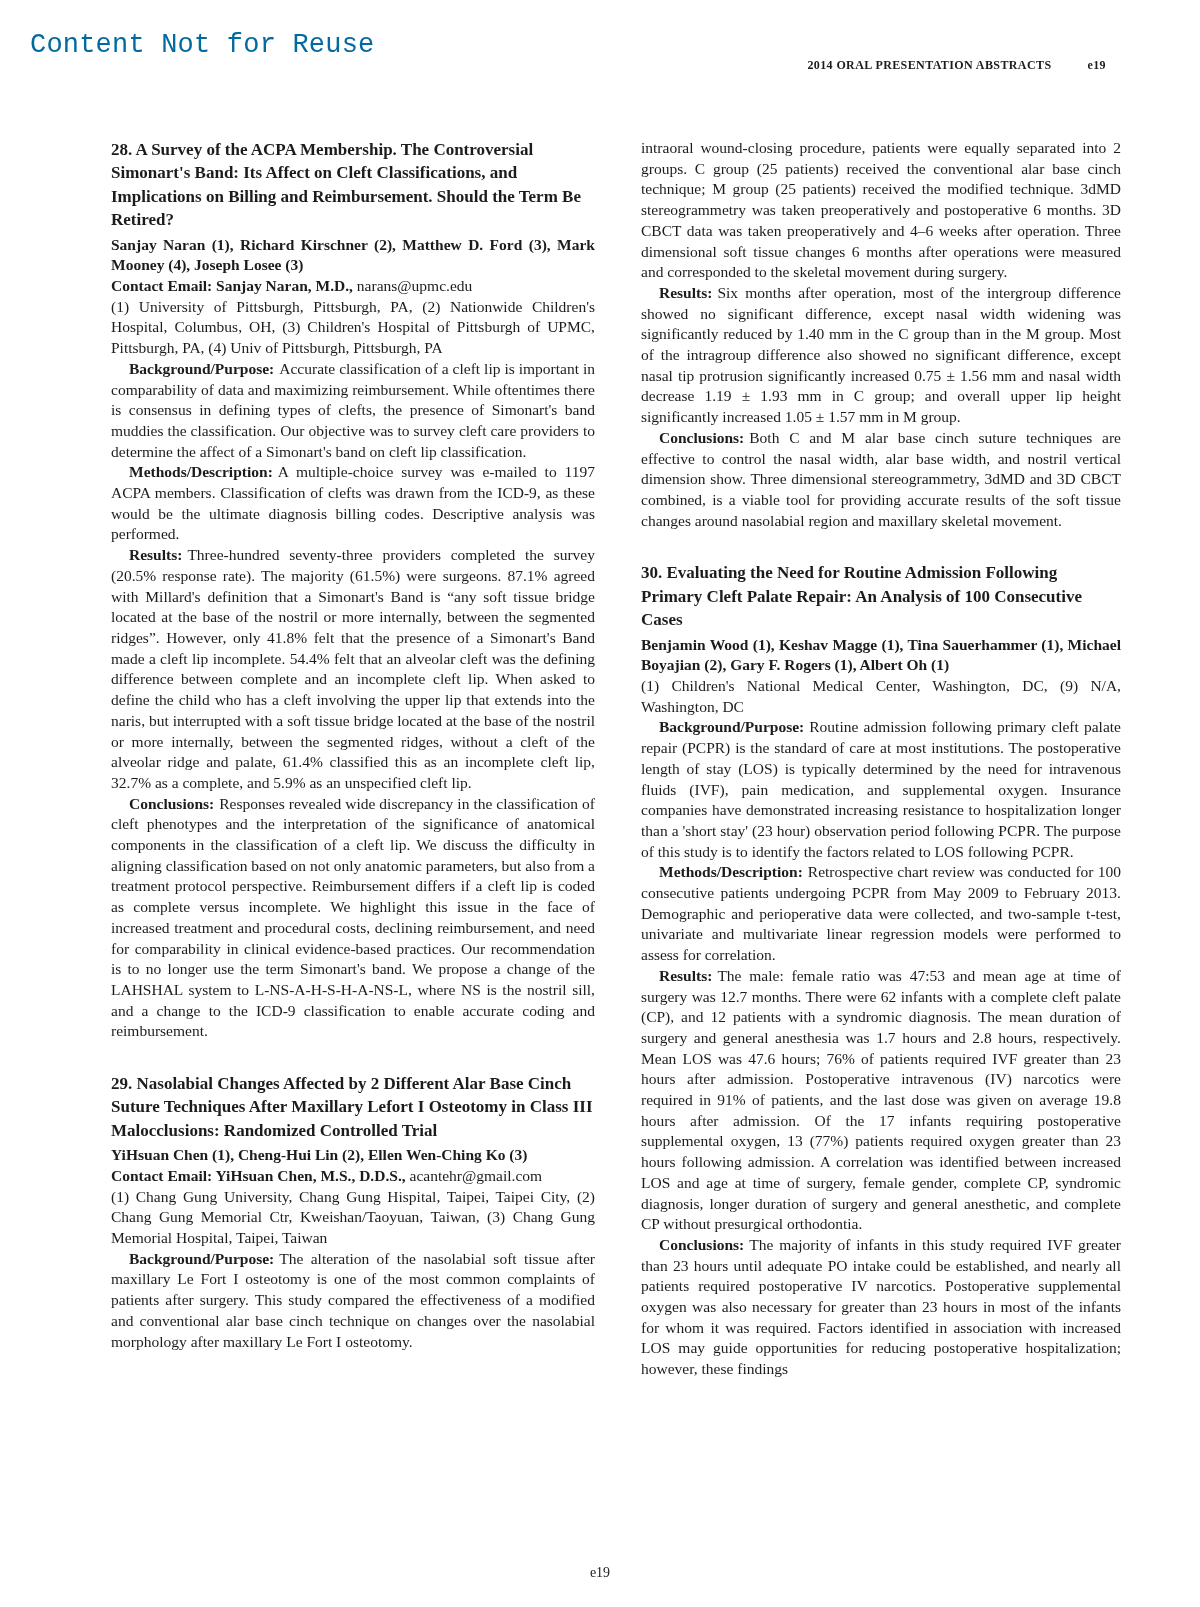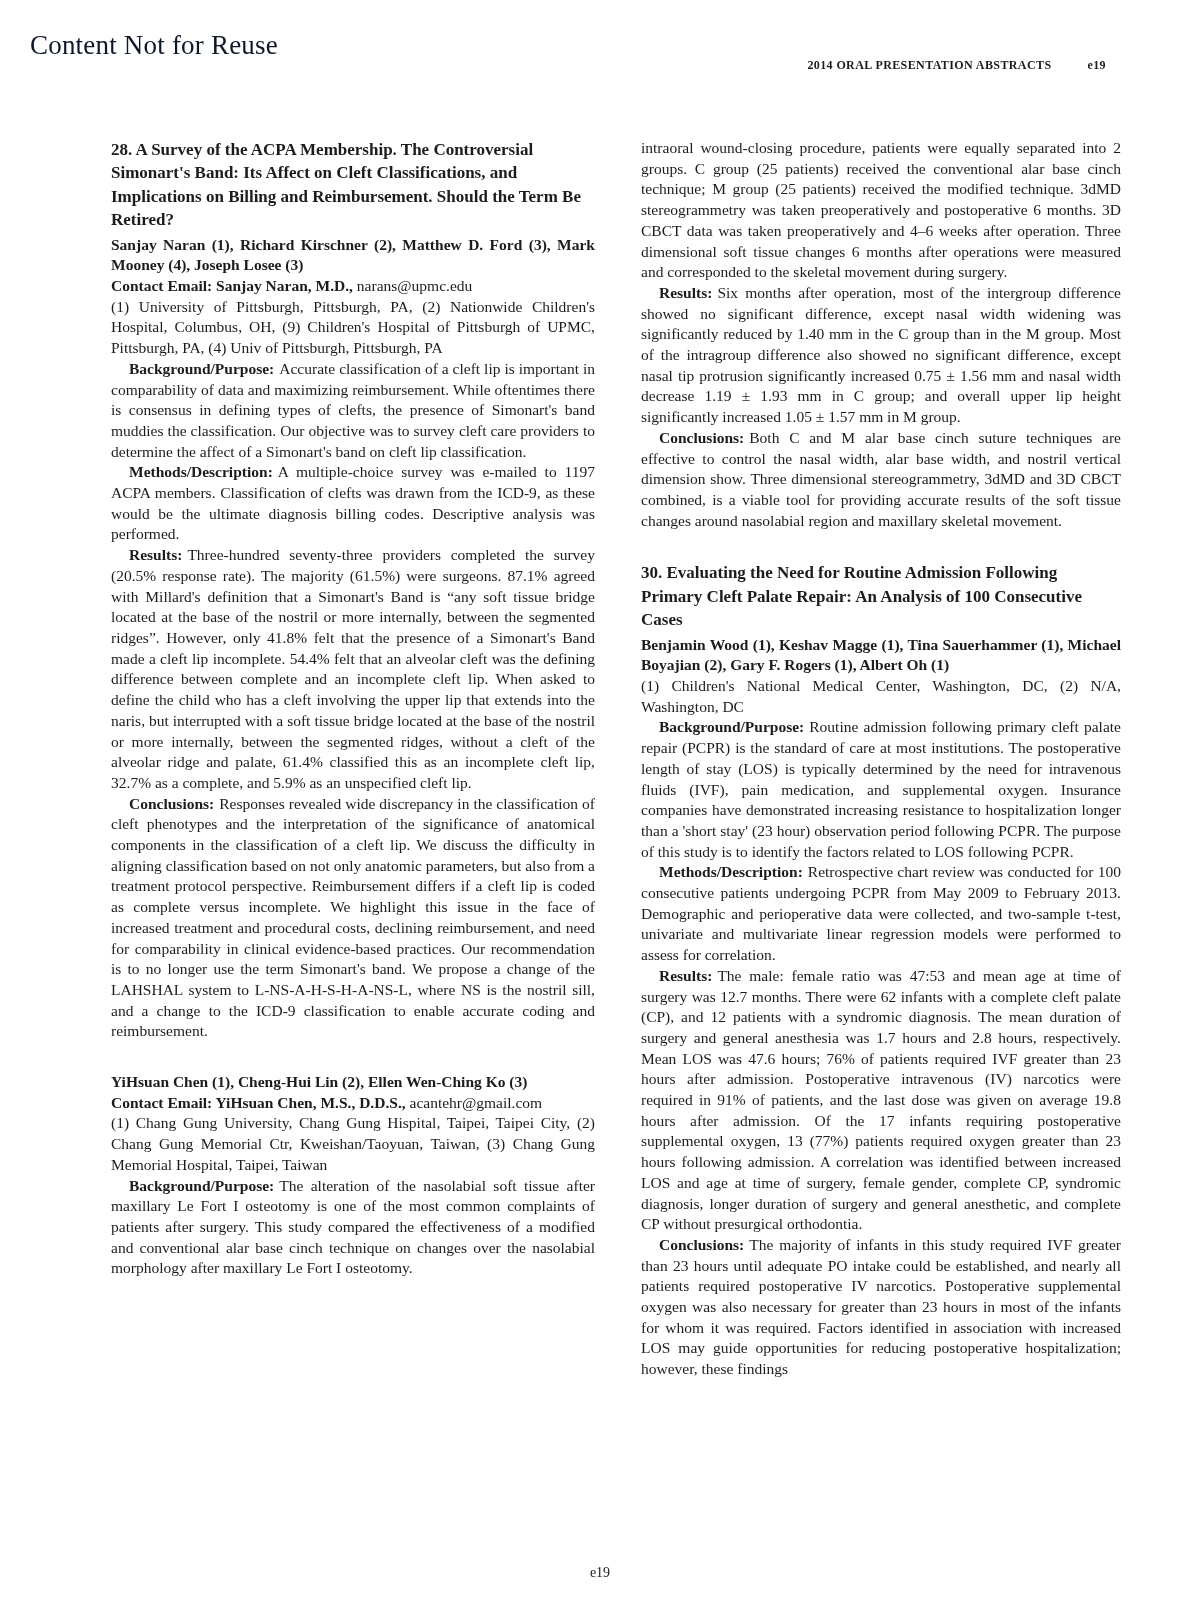--- a/index.html
+++ b/index.html
@@ -9,23 +9,23 @@
     background: #ffffff;
     font-family: "Liberation Serif", serif;
     color: #1c1c1c;
     position: relative;
     overflow: hidden;
   }
   .watermark {
     position: absolute;
     top: 30px;
     left: 30px;
-    font-family: Liberation Serif, serif;
+    font-family: Liberation Mono, monospace;
     font-size: 27px;
-    color: #0f172a;
+    color: #0369a1;
     letter-spacing: 0.2px;
   }
   .running-head {
     position: absolute;
     top: 58px;
     right: 94px;
     font-size: 12px;
     font-weight: bold;
     letter-spacing: 0.4px;
   }
@@ -80,48 +80,49 @@
   </div>
 
   <div class="columns">
 
     <div class="col">
 
       <section class="abstract">
         <h2 class="abs-title">28. A Survey of the ACPA Membership. The Controversial Simonart's Band: Its Affect on Cleft Classifications, and Implications on Billing and Reimbursement. Should the Term Be Retired?</h2>
         <p class="authors">Sanjay Naran (1), Richard Kirschner (2), Matthew D. Ford (3), Mark Mooney (4), Joseph Losee (3)</p>
         <p class="contact"><b>Contact Email: Sanjay Naran, M.D.,</b><span> narans@upmc.edu</span></p>
-        <p class="affil">(1) University of Pittsburgh, Pittsburgh, PA, (2) Nationwide Children's Hospital, Columbus, OH, (9) Children's Hospital of Pittsburgh of UPMC, Pittsburgh, PA, (4) Univ of Pittsburgh, Pittsburgh, PA</p>
+        <p class="affil">(1) University of Pittsburgh, Pittsburgh, PA, (2) Nationwide Children's Hospital, Columbus, OH, (3) Children's Hospital of Pittsburgh of UPMC, Pittsburgh, PA, (4) Univ of Pittsburgh, Pittsburgh, PA</p>
         <p class="sec"><b class="sec-label">Background/Purpose:</b><span>Accurate classification of a cleft lip is important in comparability of data and maximizing reimbursement. While oftentimes there is consensus in defining types of clefts, the presence of Simonart's band muddies the classification. Our objective was to survey cleft care providers to determine the affect of a Simonart's band on cleft lip classification.</span></p>
         <p class="sec"><b class="sec-label">Methods/Description:</b><span>A multiple-choice survey was e-mailed to 1197 ACPA members. Classification of clefts was drawn from the ICD-9, as these would be the ultimate diagnosis billing codes. Descriptive analysis was performed.</span></p>
         <p class="sec"><b class="sec-label">Results:</b><span>Three-hundred seventy-three providers completed the survey (20.5% response rate). The majority (61.5%) were surgeons. 87.1% agreed with Millard's definition that a Simonart's Band is “any soft tissue bridge located at the base of the nostril or more internally, between the segmented ridges”. However, only 41.8% felt that the presence of a Simonart's Band made a cleft lip incomplete. 54.4% felt that an alveolar cleft was the defining difference between complete and an incomplete cleft lip. When asked to define the child who has a cleft involving the upper lip that extends into the naris, but interrupted with a soft tissue bridge located at the base of the nostril or more internally, between the segmented ridges, without a cleft of the alveolar ridge and palate, 61.4% classified this as an incomplete cleft lip, 32.7% as a complete, and 5.9% as an unspecified cleft lip.</span></p>
         <p class="sec"><b class="sec-label">Conclusions:</b><span>Responses revealed wide discrepancy in the classification of cleft phenotypes and the interpretation of the significance of anatomical components in the classification of a cleft lip. We discuss the difficulty in aligning classification based on not only anatomic parameters, but also from a treatment protocol perspective. Reimbursement differs if a cleft lip is coded as complete versus incomplete. We highlight this issue in the face of increased treatment and procedural costs, declining reimbursement, and need for comparability in clinical evidence-based practices. Our recommendation is to no longer use the term Simonart's band. We propose a change of the LAHSHAL system to L-NS-A-H-S-H-A-NS-L, where NS is the nostril sill, and a change to the ICD-9 classification to enable accurate coding and reimbursement.</span></p>
       </section>
 
       <section class="abstract spaced">
+        <h2 class="abs-title">29. Nasolabial Changes Affected by 2 Different Alar Base Cinch Suture Techniques After Maxillary Lefort I Osteotomy in Class III Malocclusions: Randomized Controlled Trial</h2>
         <p class="authors">YiHsuan Chen (1), Cheng-Hui Lin (2), Ellen Wen-Ching Ko (3)</p>
         <p class="contact"><b>Contact Email: YiHsuan Chen, M.S., D.D.S.,</b><span> acantehr@gmail.com</span></p>
         <p class="affil">(1) Chang Gung University, Chang Gung Hispital, Taipei, Taipei City, (2) Chang Gung Memorial Ctr, Kweishan/Taoyuan, Taiwan, (3) Chang Gung Memorial Hospital, Taipei, Taiwan</p>
         <p class="sec"><b class="sec-label">Background/Purpose:</b><span>The alteration of the nasolabial soft tissue after maxillary Le Fort I osteotomy is one of the most common complaints of patients after surgery. This study compared the effectiveness of a modified and conventional alar base cinch technique on changes over the nasolabial morphology after maxillary Le Fort I osteotomy.</span></p>
       </section>
 
     </div>
 
     <div class="col">
 
       <section class="abstract">
         <p class="sec noindent"><span>intraoral wound-closing procedure, patients were equally separated into 2 groups. C group (25 patients) received the conventional alar base cinch technique; M group (25 patients) received the modified technique. 3dMD stereogrammetry was taken preoperatively and postoperative 6 months. 3D CBCT data was taken preoperatively and 4–6 weeks after operation. Three dimensional soft tissue changes 6 months after operations were measured and corresponded to the skeletal movement during surgery.</span></p>
         <p class="sec"><b class="sec-label">Results:</b><span>Six months after operation, most of the intergroup difference showed no significant difference, except nasal width widening was significantly reduced by 1.40 mm in the C group than in the M group. Most of the intragroup difference also showed no significant difference, except nasal tip protrusion significantly increased 0.75 ± 1.56 mm and nasal width decrease 1.19 ± 1.93 mm in C group; and overall upper lip height significantly increased 1.05 ± 1.57 mm in M group.</span></p>
         <p class="sec"><b class="sec-label">Conclusions:</b><span>Both C and M alar base cinch suture techniques are effective to control the nasal width, alar base width, and nostril vertical dimension show. Three dimensional stereogrammetry, 3dMD and 3D CBCT combined, is a viable tool for providing accurate results of the soft tissue changes around nasolabial region and maxillary skeletal movement.</span></p>
       </section>
 
       <section class="abstract spaced">
         <h2 class="abs-title">30. Evaluating the Need for Routine Admission Following Primary Cleft Palate Repair: An Analysis of 100 Consecutive Cases</h2>
         <p class="authors">Benjamin Wood (1), Keshav Magge (1), Tina Sauerhammer (1), Michael Boyajian (2), Gary F. Rogers (1), Albert Oh (1)</p>
-        <p class="affil">(1) Children's National Medical Center, Washington, DC, (2) N/A, Washington, DC</p>
+        <p class="affil">(1) Children's National Medical Center, Washington, DC, (9) N/A, Washington, DC</p>
         <p class="sec"><b class="sec-label">Background/Purpose:</b><span>Routine admission following primary cleft palate repair (PCPR) is the standard of care at most institutions. The postoperative length of stay (LOS) is typically determined by the need for intravenous fluids (IVF), pain medication, and supplemental oxygen. Insurance companies have demonstrated increasing resistance to hospitalization longer than a 'short stay' (23 hour) observation period following PCPR. The purpose of this study is to identify the factors related to LOS following PCPR.</span></p>
         <p class="sec"><b class="sec-label">Methods/Description:</b><span>Retrospective chart review was conducted for 100 consecutive patients undergoing PCPR from May 2009 to February 2013. Demographic and perioperative data were collected, and two-sample t-test, univariate and multivariate linear regression models were performed to assess for correlation.</span></p>
         <p class="sec"><b class="sec-label">Results:</b><span>The male: female ratio was 47:53 and mean age at time of surgery was 12.7 months. There were 62 infants with a complete cleft palate (CP), and 12 patients with a syndromic diagnosis. The mean duration of surgery and general anesthesia was 1.7 hours and 2.8 hours, respectively. Mean LOS was 47.6 hours; 76% of patients required IVF greater than 23 hours after admission. Postoperative intravenous (IV) narcotics were required in 91% of patients, and the last dose was given on average 19.8 hours after admission. Of the 17 infants requiring postoperative supplemental oxygen, 13 (77%) patients required oxygen greater than 23 hours following admission. A correlation was identified between increased LOS and age at time of surgery, female gender, complete CP, syndromic diagnosis, longer duration of surgery and general anesthetic, and complete CP without presurgical orthodontia.</span></p>
         <p class="sec"><b class="sec-label">Conclusions:</b><span>The majority of infants in this study required IVF greater than 23 hours until adequate PO intake could be established, and nearly all patients required postoperative IV narcotics. Postoperative supplemental oxygen was also necessary for greater than 23 hours in most of the infants for whom it was required. Factors identified in association with increased LOS may guide opportunities for reducing postoperative hospitalization; however, these findings</span></p>
       </section>
 
     </div>
 
   </div>
 

